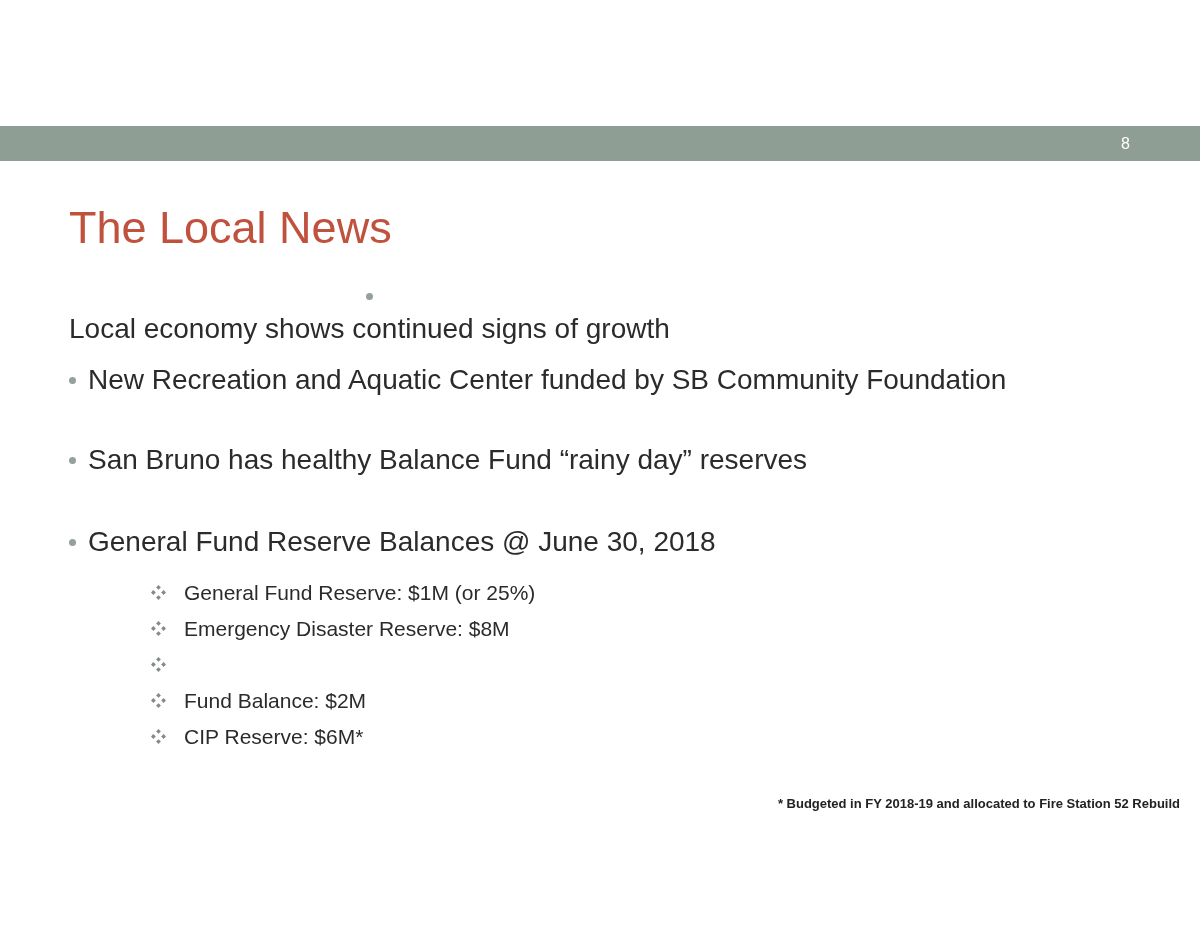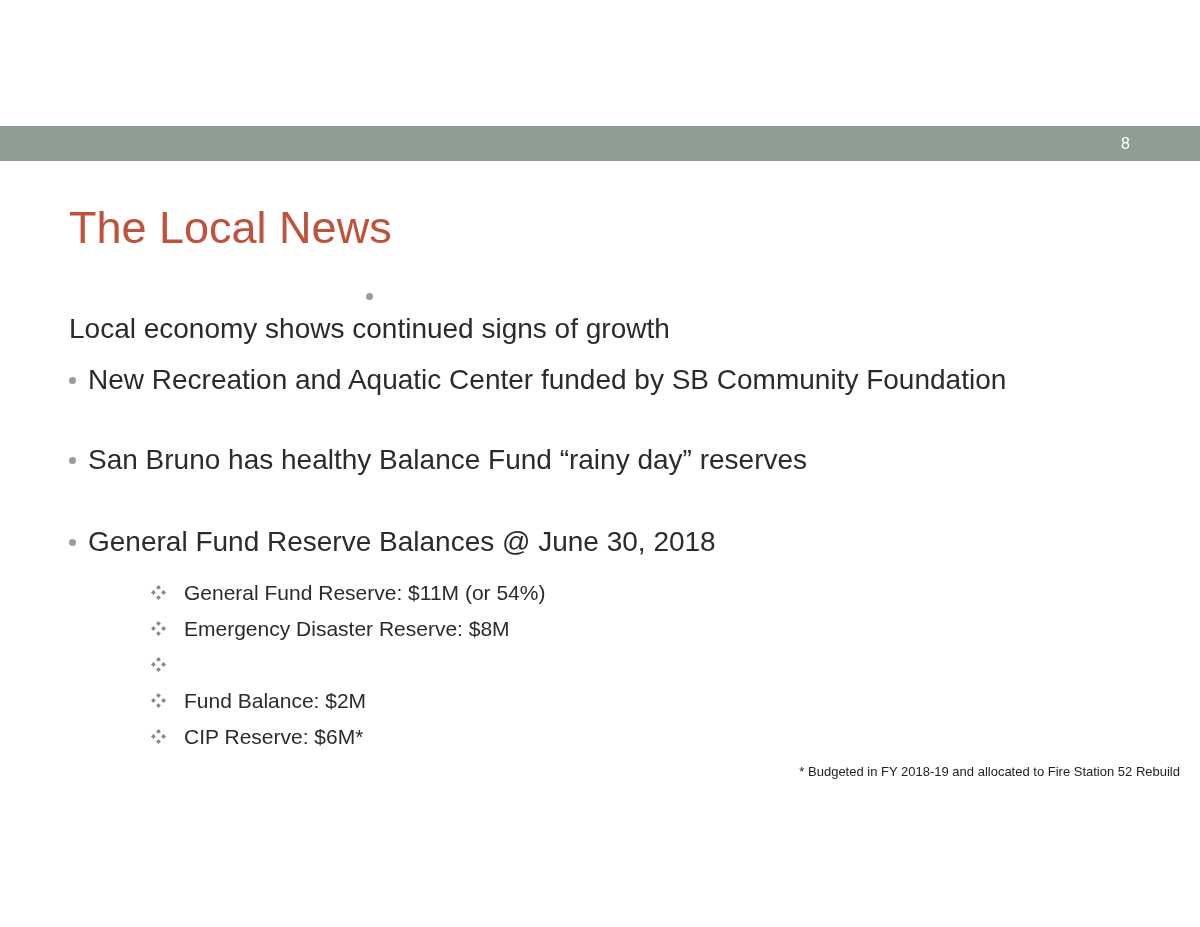--- a/index.html
+++ b/index.html
@@ -85,25 +85,26 @@
   .sub-bullets .diamond-icon { flex: 0 0 auto; display: block; }
   .sub-bullets .diamond-icon path { fill: var(--diamond-marker); }
   .sub-bullets .sub-text {
     font-size: 21px;
     line-height: 1;
     color: var(--body-text);
   }
 
   .footnote {
     position: absolute;
-    right: 20px; top: 764px;
+    right: 20px; top: 796px;
     font-size: 13px;
     line-height: 1.2;
     color: #222222;
     white-space: nowrap;
+    font-weight: bold;
   }
 </style>
 </head>
 <body>
 
 <div class="slide">
 
   <div class="top-bar">
     <span class="page-number">8</span>
   </div>
@@ -128,21 +129,21 @@
   <div class="bullet-row b4">
     <span class="dot"></span>
     <span class="bullet-text">General Fund Reserve Balances @ June 30, 2018</span>
   </div>
 
   <ul class="sub-bullets">
     <li>
       <svg class="diamond-icon" width="15" height="15" viewBox="0 0 20 20" aria-hidden="true">
         <path d="M10 0 L13.2 3.2 L10 6.4 L6.8 3.2 Z M3.2 6.8 L6.4 10 L3.2 13.2 L0 10 Z M16.8 6.8 L20 10 L16.8 13.2 L13.6 10 Z M10 13.6 L13.2 16.8 L10 20 L6.8 16.8 Z"></path>
       </svg>
-      <span class="sub-text">General Fund Reserve: $11M (or 54%)</span>
+      <span class="sub-text">General Fund Reserve: $1M (or 25%)</span>
     </li>
     <li>
       <svg class="diamond-icon" width="15" height="15" viewBox="0 0 20 20" aria-hidden="true">
         <path d="M10 0 L13.2 3.2 L10 6.4 L6.8 3.2 Z M3.2 6.8 L6.4 10 L3.2 13.2 L0 10 Z M16.8 6.8 L20 10 L16.8 13.2 L13.6 10 Z M10 13.6 L13.2 16.8 L10 20 L6.8 16.8 Z"></path>
       </svg>
       <span class="sub-text">Emergency Disaster Reserve: $8M</span>
     </li>
     <li>
       <svg class="diamond-icon" width="15" height="15" viewBox="0 0 20 20" aria-hidden="true">
         <path d="M10 0 L13.2 3.2 L10 6.4 L6.8 3.2 Z M3.2 6.8 L6.4 10 L3.2 13.2 L0 10 Z M16.8 6.8 L20 10 L16.8 13.2 L13.6 10 Z M10 13.6 L13.2 16.8 L10 20 L6.8 16.8 Z"></path>

